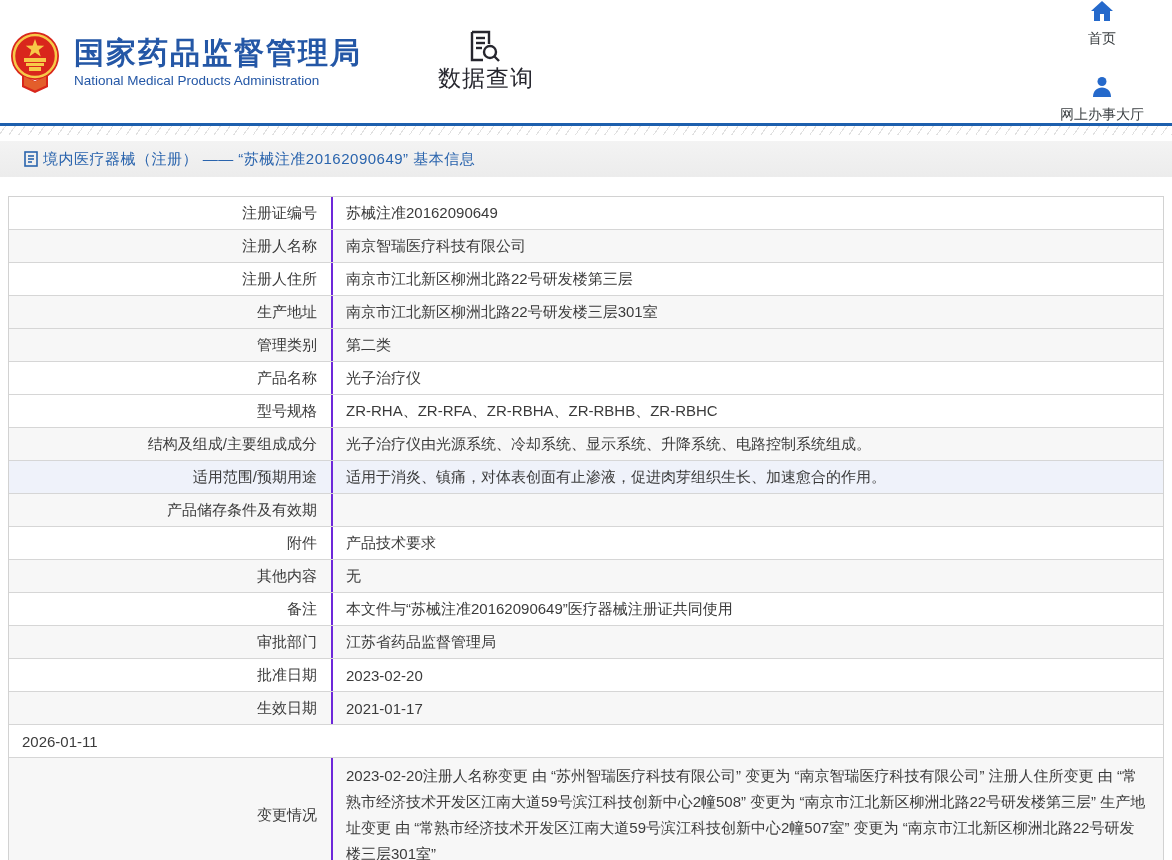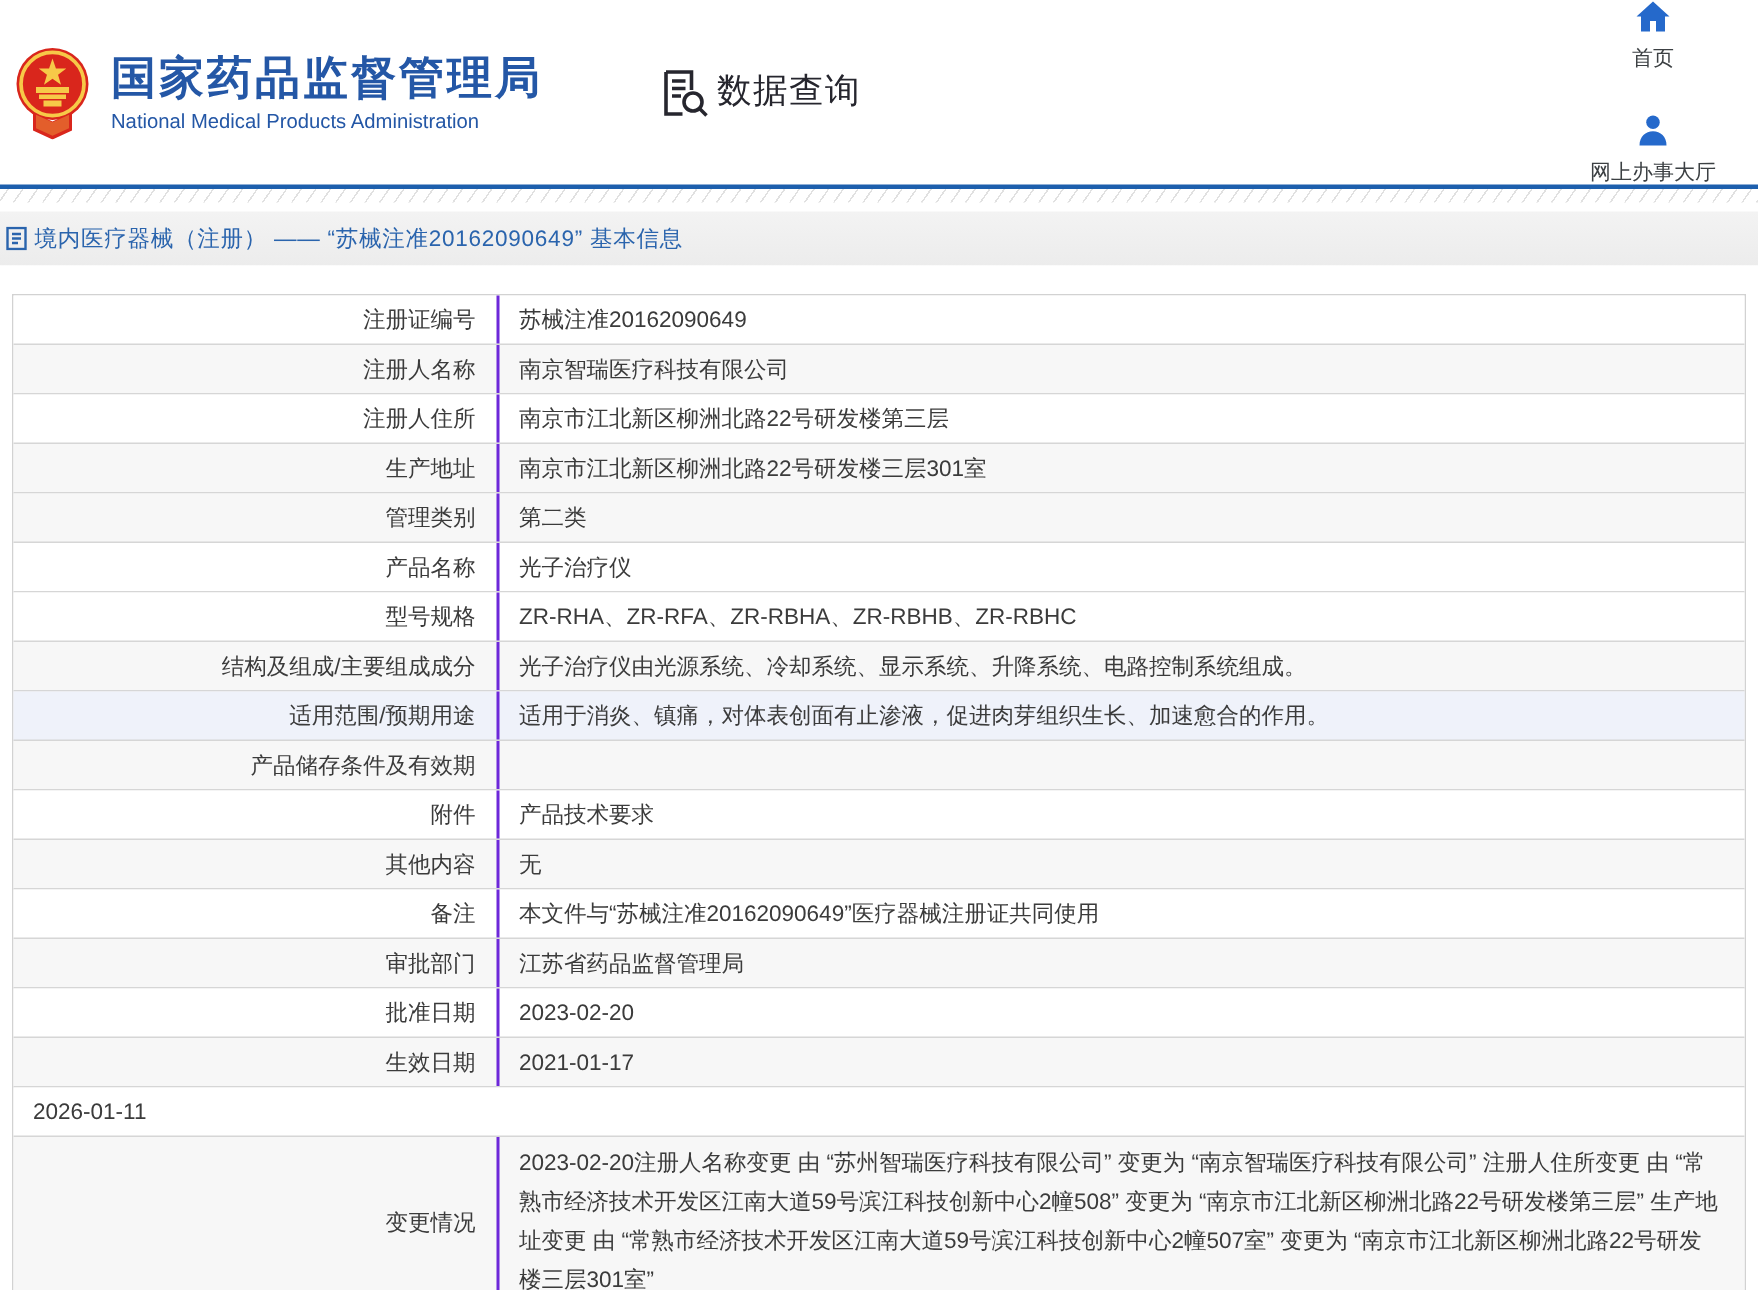--- a/index.html
+++ b/index.html
@@ -5,37 +5,37 @@
   * { margin:0; padding:0; box-sizing:border-box; }
   html,body { width:1172px; height:860px; overflow:hidden; background:#fff;
     font-family:"Liberation Sans","DejaVu Sans",sans-serif; }
 
   
   .site-header { height:123px; display:flex; align-items:center; padding:0 28px 0 10px; }
   .logo-block { display:flex; align-items:center; cursor:pointer; }
   .emblem { width:50px; height:62px; margin-right:14px; flex:0 0 auto; }
   .title-cn { font-size:30px; font-weight:bold; color:#2457a6; letter-spacing:2px; line-height:34px;}
   .title-en { font-size:13.5px; color:#2457a6; margin-top:3px; }
-  .dataquery { display:flex; align-items:flex-start; margin-left:76px; cursor:pointer; }
+  .dataquery { display:flex; align-items:center; margin-left:76px; cursor:pointer;flex-direction:column; }
   .dq-icon { width:34px; height:34px; margin-right:6px; }
   .dq-label { font-size:23px; color:#26262e; letter-spacing:1px; }
   .header-nav { margin-left:auto; display:flex; gap:27px;flex-direction:column; }
   .nav-item { display:flex; flex-direction:column; align-items:center; cursor:pointer; }
   .nav-item svg { width:24px; height:24px; }
   .nav-label { font-size:14px; color:#3c4043; margin-top:7px; white-space:nowrap; }
 
   
   .blue-line { height:3px; background:#1d5fad; }
   .hatch-strip { height:9px; background:
       repeating-linear-gradient(125deg,#fff 0 4px,#d9d9d9 4px 5px,#fff 5px 8px); opacity:.8; }
   .gap-sm { height:6px; background:#fff; }
 
   
   .breadcrumb-bar { height:36px; background:linear-gradient(#f3f3f3,#ececec);
-     display:flex; align-items:center; padding:0 4px; }
+     display:flex; align-items:center; padding:0 24px; }
   .bc-icon { width:14px; height:16px; margin-right:5px; flex:0 0 auto; }
   .bc-text { font-size:15px; color:#2a64ad; letter-spacing:.5px; }
 
   .gap-md { height:19px; background:#fff; }
 
   
   .info-table { margin:0 8px; border:1px solid #d2d2d2; border-bottom:none; }
   .trow { display:flex; border-bottom:1px solid #d6d6d6; min-height:33px; }
   .trow.gray { background:#f7f7f7; }
   .trow.white { background:#ffffff; }

